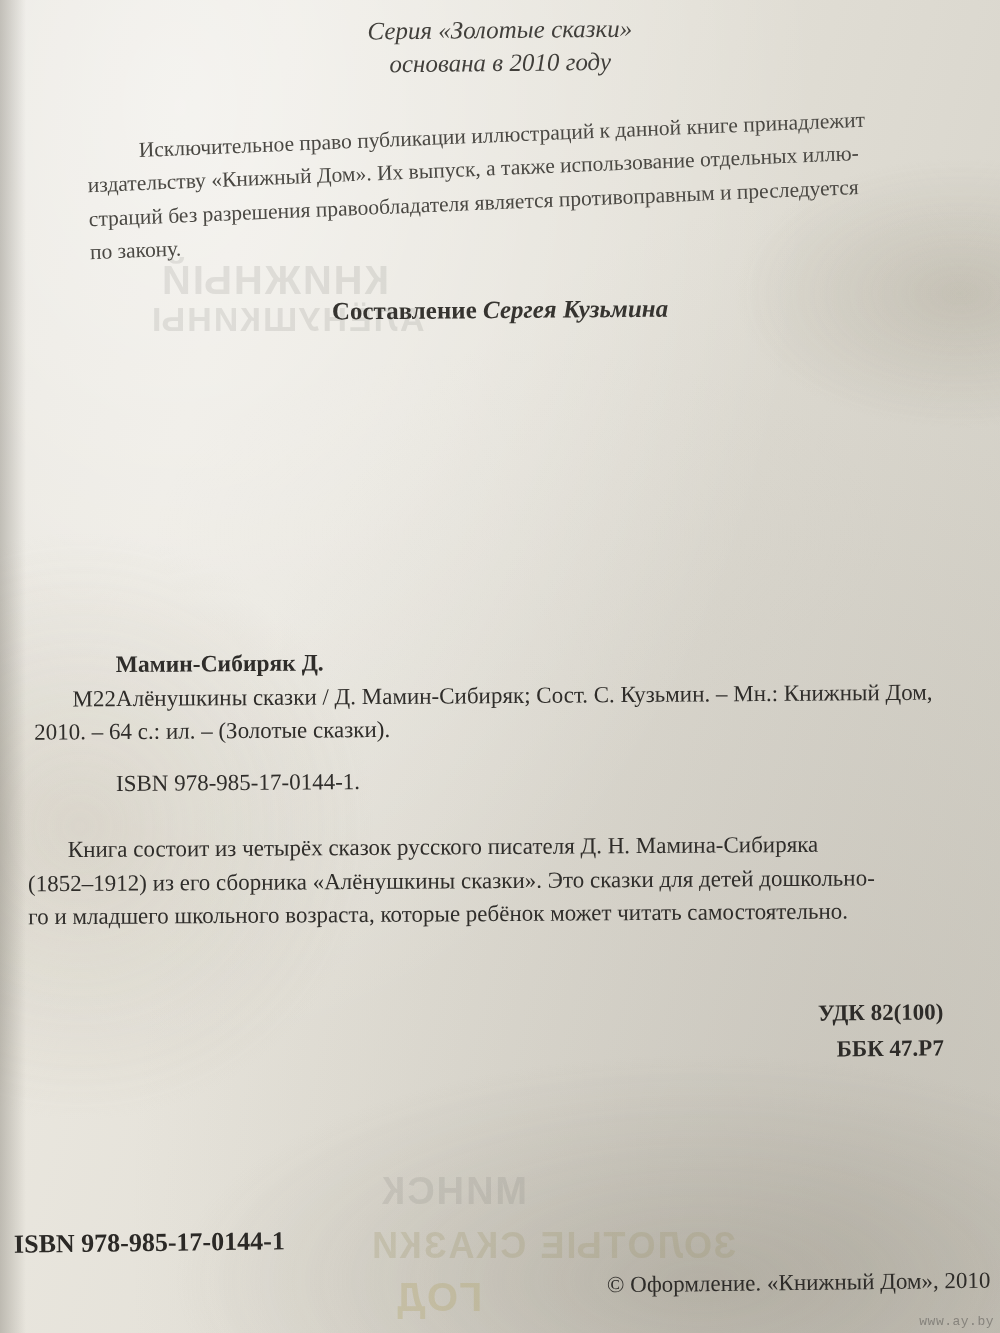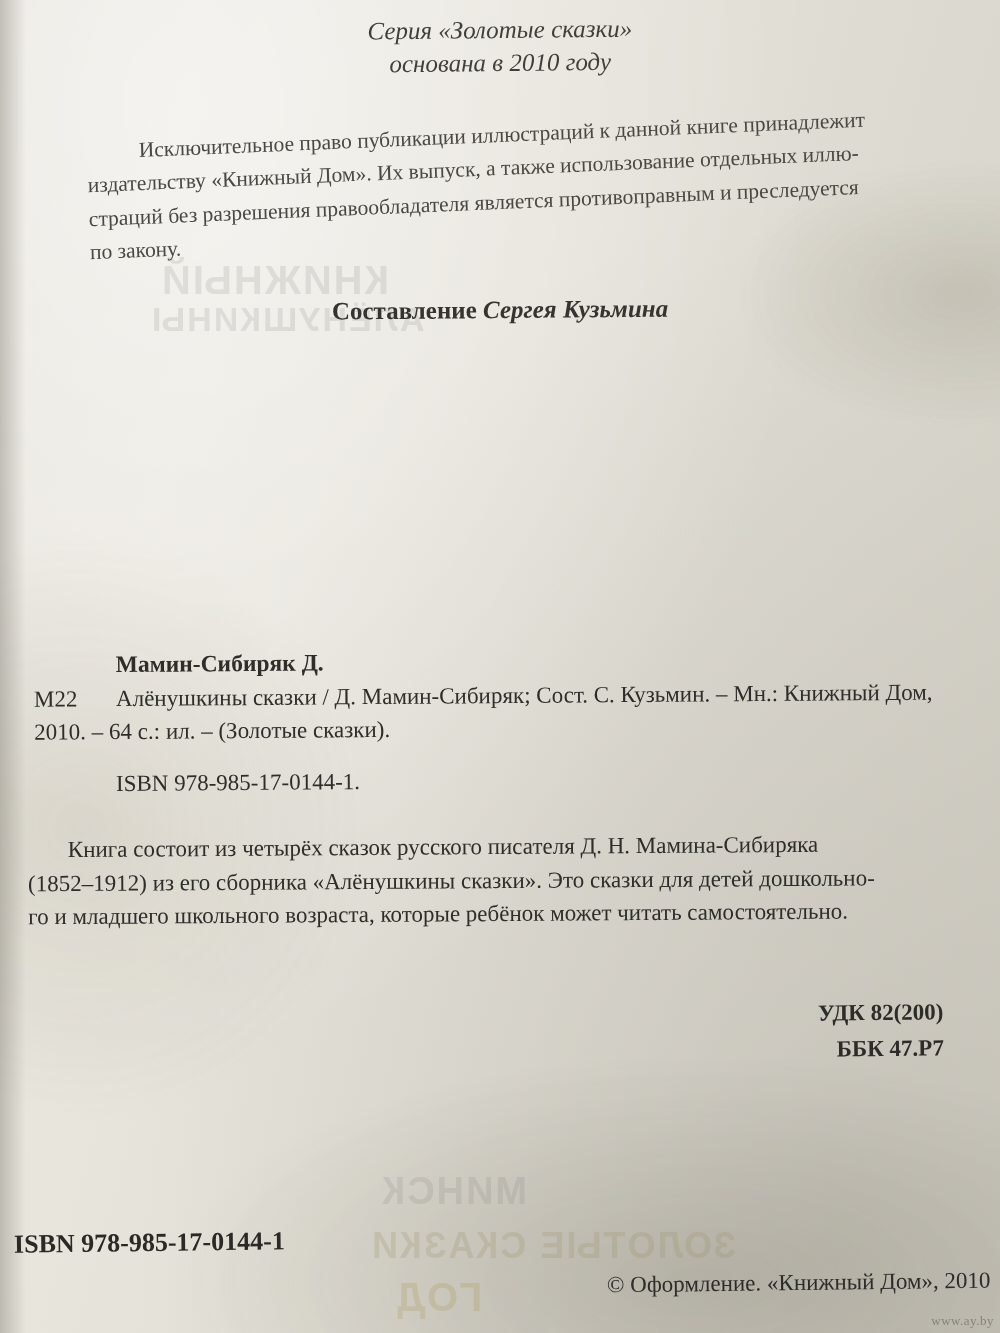--- a/index.html
+++ b/index.html
@@ -123,20 +123,21 @@
   }
   .record .cipher-line {
     display: flex;
     align-items: flex-start;
     margin-top: 2px;
   }
   .record .cipher {
     width: 82px;
     flex: 0 0 82px;
     font-size: 23px;
+    text-align: right;
   }
   .record .desc {
     flex: 1 1 auto;
     text-align: justify;
   }
   .record .desc-cont { margin-left: 0; }
 
   .isbn-inner {
     position: absolute;
     top: 770px;
@@ -188,21 +189,21 @@
     font-size: 23px;
     color: #2e2c29;
     transform: rotate(-0.7deg);
     white-space: nowrap;
   }
 
   .watermark {
     position: absolute;
     right: 6px;
     bottom: 4px;
-    font-family: Liberation Serif, serif;
+    font-family: Liberation Mono, monospace;
     font-size: 13px;
     color: rgba(90,88,84,0.55);
     letter-spacing: .5px;
   }
 </style>
 </head>
 <body>
 
 <div id="page">
 
@@ -242,21 +243,21 @@
 
   <div class="isbn-inner">ISBN 978-985-17-0144-1.</div>
 
   <div class="annotation">
     <div><span class="ind"></span><span>Книга состоит из четырёх сказок русского писателя Д. Н. Мамина-Сибиряка</span></div>
     <div>(1852–1912) из его сборника «Алёнушкины сказки». Это сказки для детей дошкольно-</div>
     <div>го и младшего школьного возраста, которые ребёнок может читать самостоятельно.</div>
   </div>
 
   <div class="udk-block">
-    <div>УДК 82(200)</div>
+    <div>УДК 82(100)</div>
     <div>ББК 47.Р7</div>
   </div>
 
   <div class="isbn-bottom">ISBN 978-985-17-0144-1</div>
 
   <div class="copyright">© Оформление. «Книжный Дом», 2010</div>
 
   <div class="watermark">www.ay.by</div>
 
 </div>

